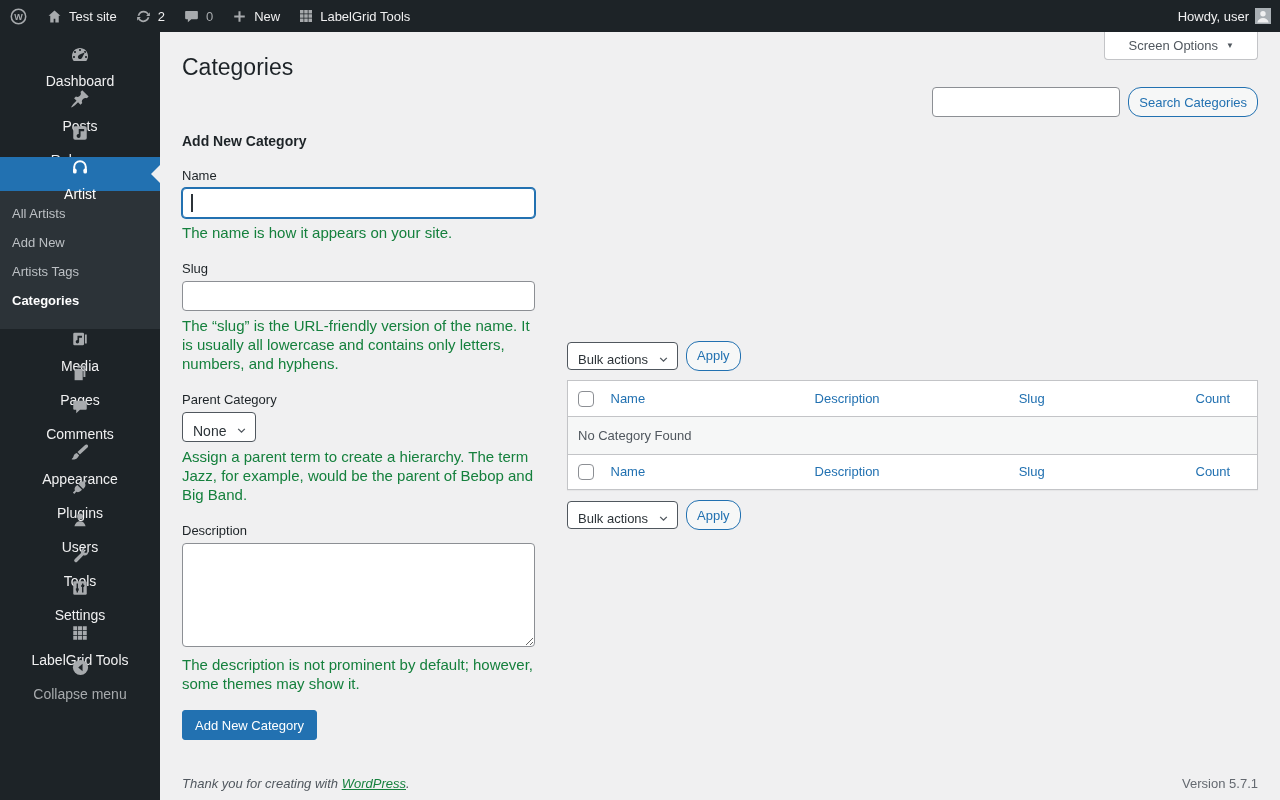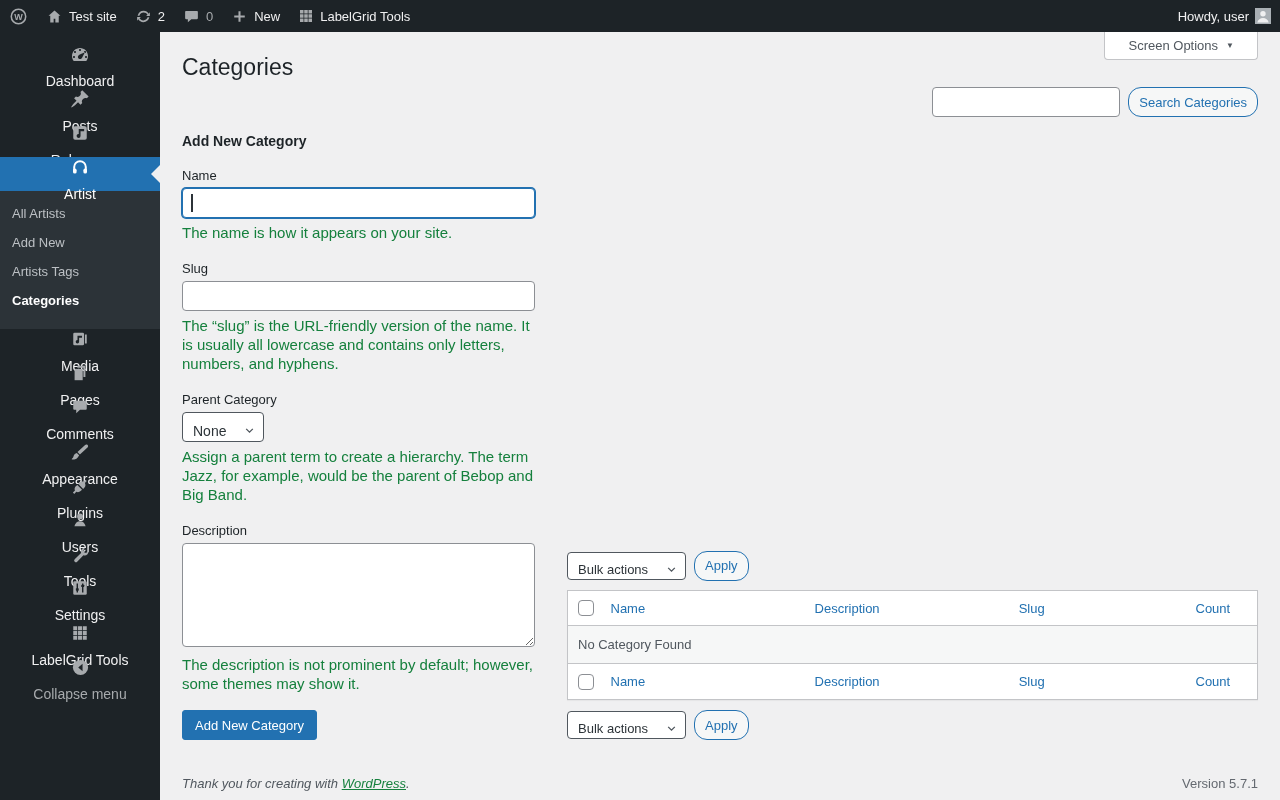--- a/index.html
+++ b/index.html
@@ -80,38 +80,38 @@
     height: 30px; padding: 0 10px;
     background: #f6f7f7; border: 1px solid #2271b1; border-radius: 13px;
     color: #2271b1; font-size: 13px; font-family: inherit; cursor: pointer;
   }
   .btn-primary {
     height: 30px; padding: 0 12px;
     background: #2271b1; border: 1px solid #2271b1; border-radius: 3px;
     color: #fff; font-size: 13px; font-family: inherit; cursor: pointer;
   }
 
-  .columns { display: flex; gap: 32px; align-items: flex-end; }
+  .columns { display: flex; gap: 32px; align-items: center; }
   .col-left { width: 353px; flex: 0 0 353px; }
   .col-right { flex: 1; min-width: 0; }
 
   
   .form-title { font-size: 14px; font-weight: bold; color: #1d2327; margin: 8px 0 0; }
   .form-field { margin-top: 19px; }
   .form-field label { display: block; margin-bottom: 5px; color: #1d2327; font-size: 13px; }
   .input-wrap { position: relative; }
   .text-input {
     width: 100%; height: 30px; border: 1px solid #8c8f94; border-radius: 4px;
     background: #fff; padding: 0 8px; font-size: 14px; font-family: inherit; color: #2c3338;
   }
   .text-input.focused { border-color: #2271b1; box-shadow: 0 0 0 1px #2271b1; }
   .caret { position: absolute; left: 9px; top: 6px; width: 1.5px; height: 18px; background: #2c3338; }
   .help { color: #15803d; font-size: 15px; line-height: 19px; margin-top: 5px; }
   .wp-select {
-    display: inline-flex; align-items: center; gap: 18px;
+    display: inline-flex; align-items: center; gap: 10px;
     height: 30px; padding: 7px 8px 0 10px;
     background: #fff; border: 1px solid #50575e; border-radius: 4px;
     color: #2c3338; font-size: 14px; cursor: pointer;
   }
   .wp-select .chev { display: flex; color: #50575e; }
   textarea.desc-area {
     width: 100%; height: 104px; border: 1px solid #8c8f94; border-radius: 4px;
     background: #fff; padding: 6px 8px; font-size: 14px; font-family: inherit;
     resize: both; color: #2c3338;
   }

